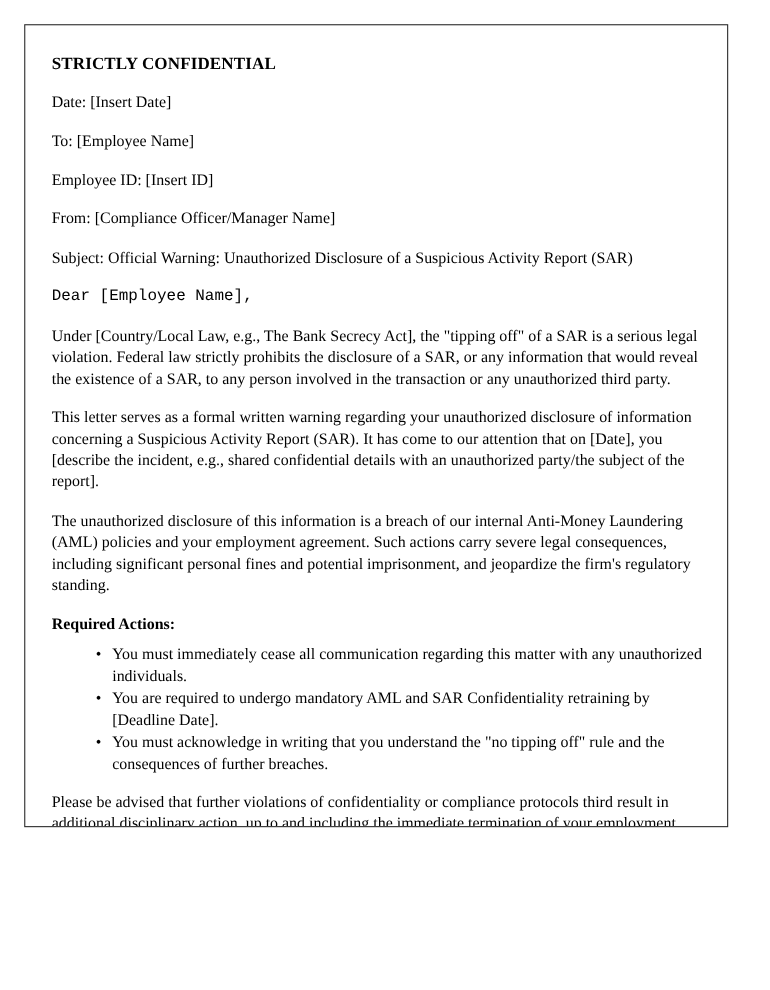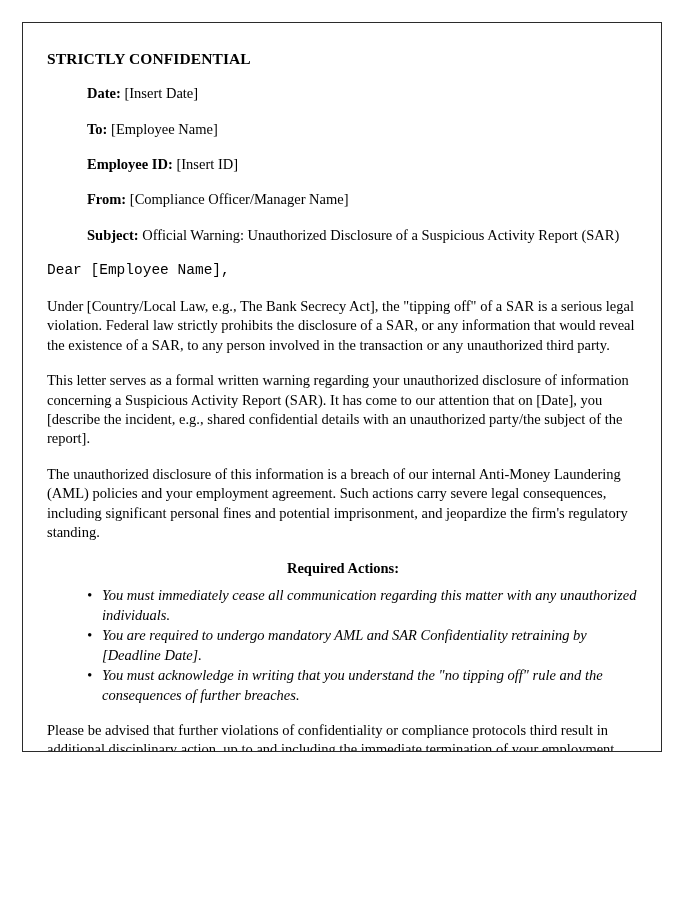--- a/index.html
+++ b/index.html
@@ -46,22 +46,21 @@
     margin: 0 0 16px 0;
     letter-spacing: 0.1px;
   }
 
   .meta-line {
     font-size: 14.5px;
     line-height: 1.3;
     margin: 0 0 16.5px 0;
   }
   .meta-line .lbl {
-    font-weight: bold;
-    margin-left: 40px;
+    font-weight: normal;
   }
   .meta-line .val {
     font-weight: normal;
   }
 
   .salutation {
     font-size: 14.5px;
     line-height: 1.3;
     margin: 0 0 17px 0;
     font-family: Liberation Mono, monospace;
@@ -72,28 +71,26 @@
     line-height: 1.34;
     margin: 0 0 16px 0;
     text-align: left;
   }
 
   .section-head {
     font-size: 14.5px;
     font-weight: bold;
     line-height: 1.3;
     margin: 0 0 9px 0;
-    text-align: center;
   }
 
   ul.actions {
     margin: 0 0 16px 0;
     padding: 0 0 0 40px;
     list-style: none;
-    font-style: italic;
   }
   ul.actions li {
     font-size: 14.5px;
     line-height: 1.34;
     margin: 0 0 1px 0;
     position: relative;
     padding-left: 15px;
   }
   ul.actions li::before {
     content: "\2022";

